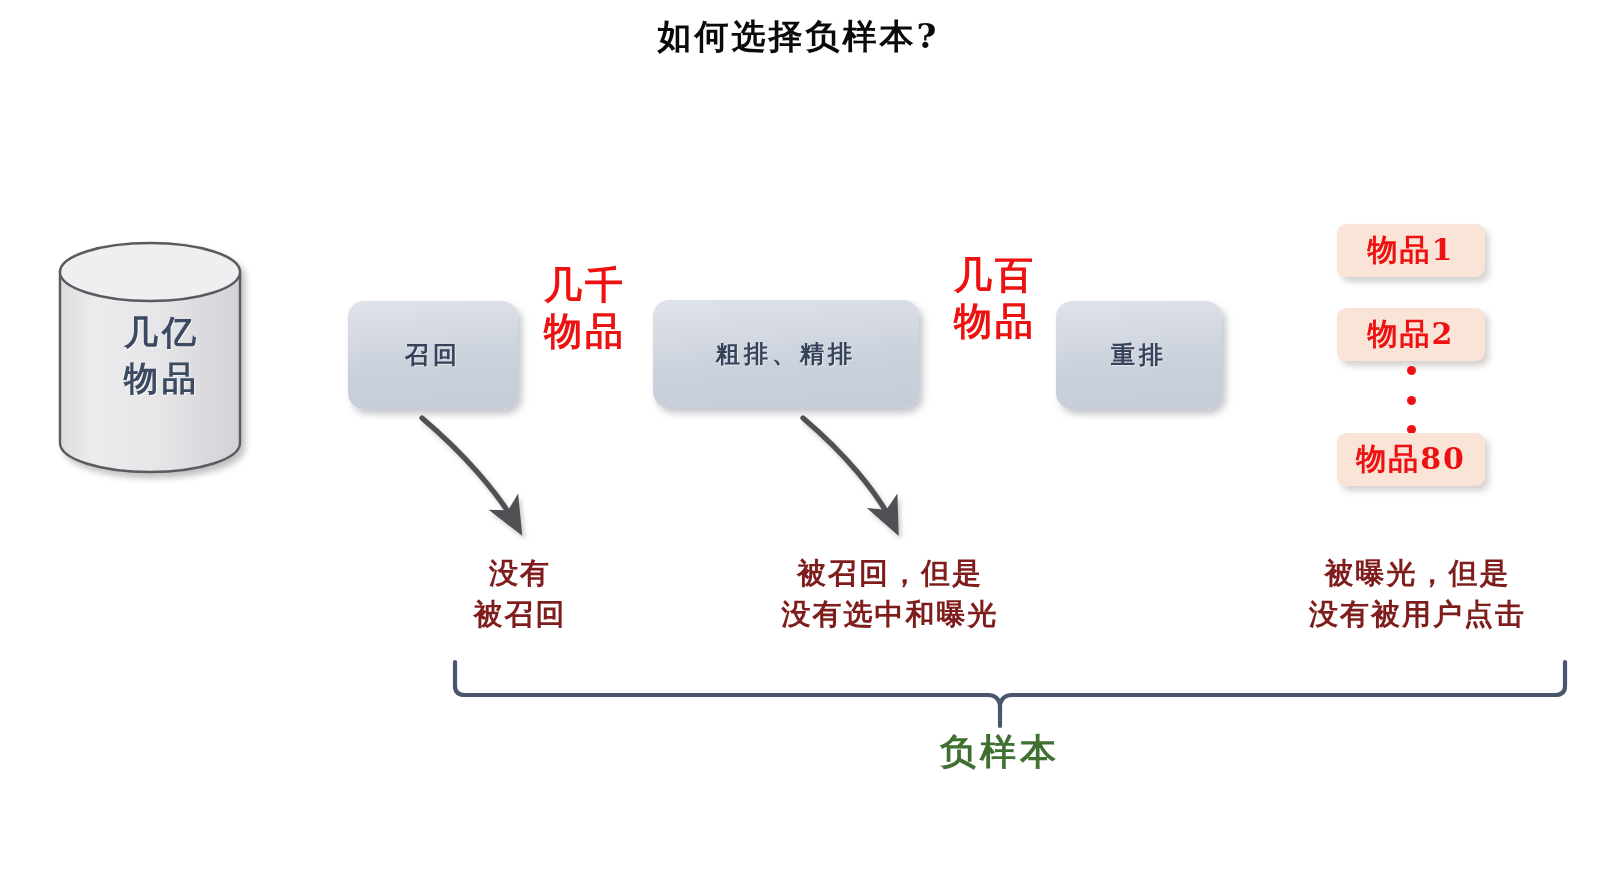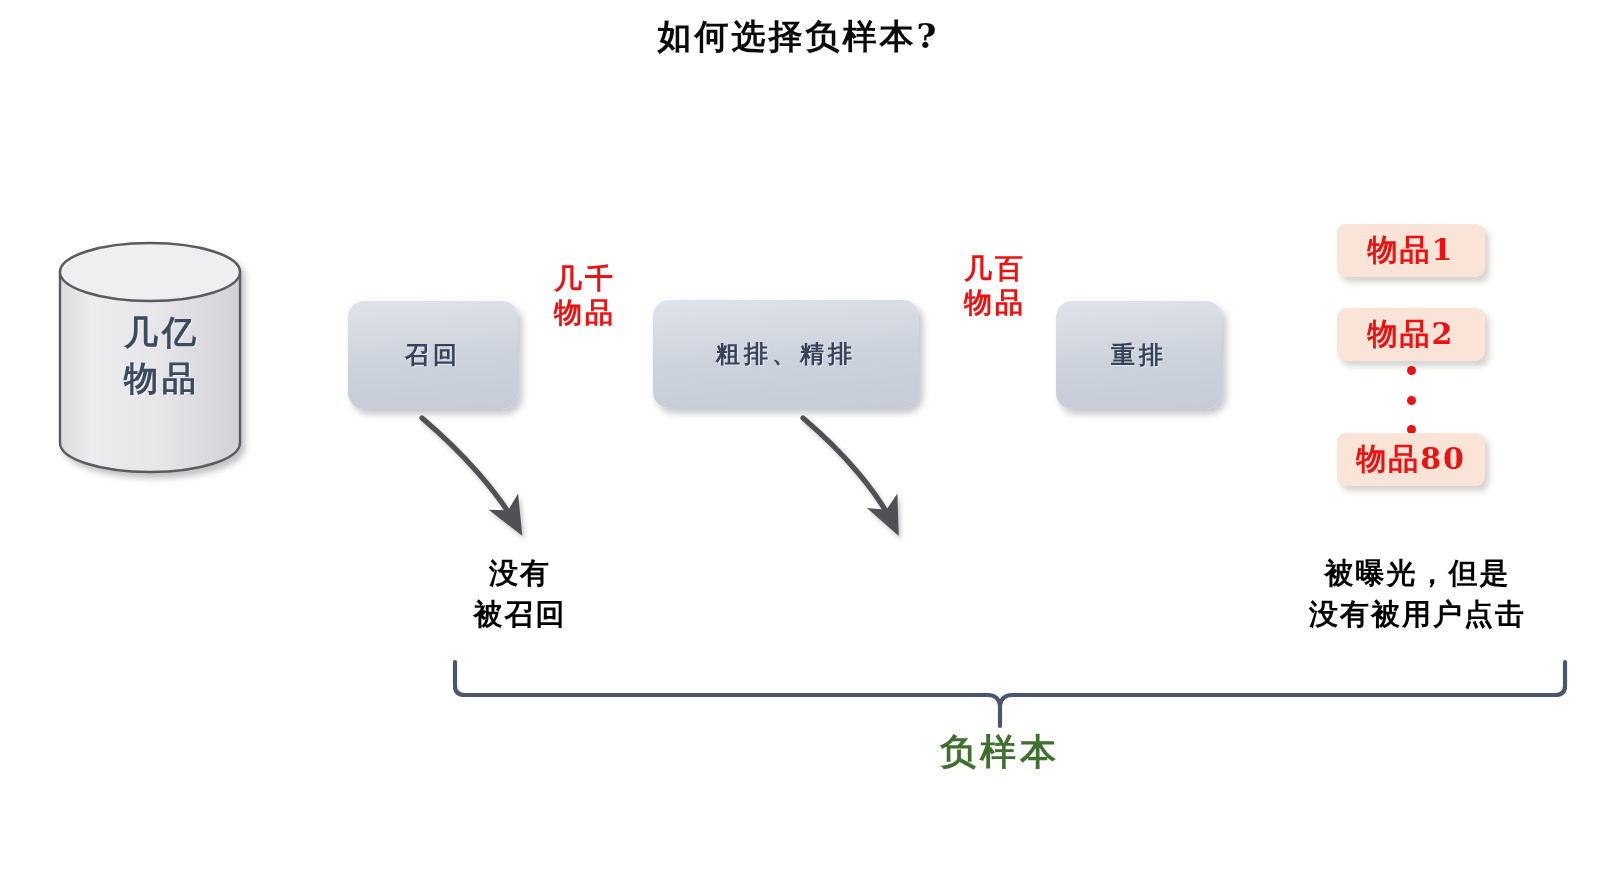--- a/index.html
+++ b/index.html
@@ -77,21 +77,21 @@
     font-family: "DejaVu Serif", "Liberation Serif", serif;
     text-shadow: 1px 1px 1px rgba(255,255,255,0.6);
   }
   .cyl-label div { white-space: nowrap; }
 
   
   .flow-count {
     position: absolute;
     text-align: center;
     color: #ee1111;
-    font-size: 28px;
+    font-size: 38px;
     line-height: 1.22;
     font-weight: 600;
     letter-spacing: 3px;
     font-family: "DejaVu Serif", "Liberation Serif", serif;
   }
   .flow-count div { white-space: nowrap; }
 
   
   .item-box {
     position: absolute;
@@ -126,21 +126,21 @@
     width: 9px;
     height: 9px;
     border-radius: 50%;
     background: #ee1111;
   }
 
   
   .note {
     position: absolute;
     text-align: center;
-    color: #000000;
+    color: #7f1d1d;
     font-size: 29px;
     line-height: 1.4;
     font-weight: 600;
     letter-spacing: 2px;
     font-family: "DejaVu Serif", "Liberation Serif", serif;
   }
   .note div { white-space: nowrap; }
 
   .brace-label {
     position: absolute;
@@ -241,20 +241,24 @@
     <span></span>
   </div>
   <div class="item-box" style="top:433px;">
     <span>物品80</span>
   </div>
 
   <div class="note" style="left:400px; top:553px; width:240px;">
     <div>没有</div>
     <div>被召回</div>
   </div>
+  <div class="note" style="left:700px; top:553px; width:380px;">
+    <div>被召回，但是</div>
+    <div>没有选中和曝光</div>
+  </div>
   <div class="note" style="left:1245px; top:553px; width:345px;">
     <div>被曝光，但是</div>
     <div>没有被用户点击</div>
   </div>
 
   <div class="brace-label">负样本</div>
 
 </div>
 
 </body></html>

